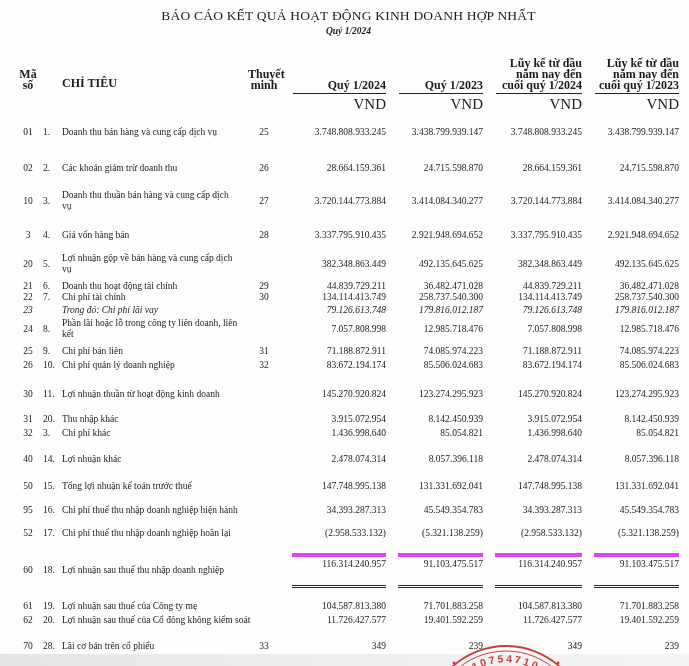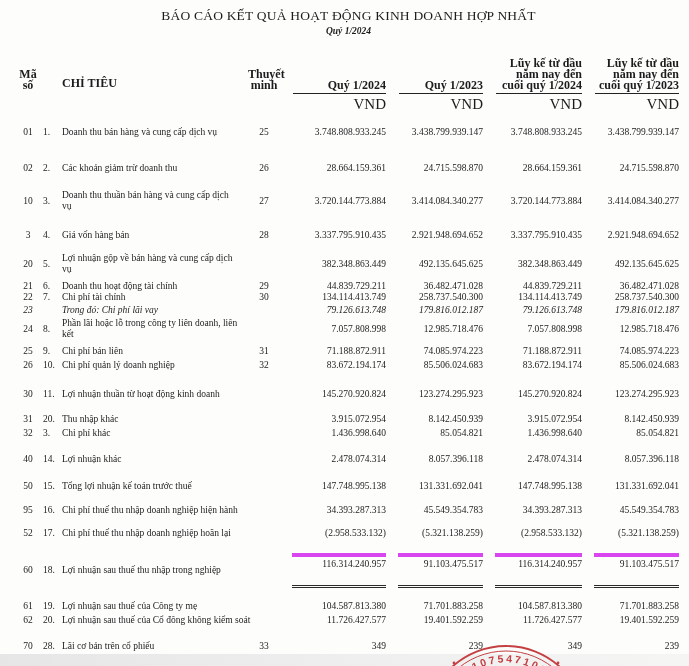--- a/index.html
+++ b/index.html
@@ -294,21 +294,21 @@
     <div class="name">Chi phí thuế thu nhập doanh nghiệp hoãn lại</div>
     <div class="note"></div>
     <div class="val">(2.958.533.132)</div>
     <div class="val">(5.321.138.259)</div>
     <div class="val">(2.958.533.132)</div>
     <div class="val">(5.321.138.259)</div>
   </div>
       <div class="grid row bold rules">
     <div class="code">60</div>
     <div class="num">18.</div>
-    <div class="name">Lợi nhuận sau thuế thu nhập trong nghiệp</div>
+    <div class="name">Lợi nhuận sau thuế thu nhập doanh nghiệp</div>
     <div class="note"></div>
     <div class="val">116.314.240.957</div>
     <div class="val">91.103.475.517</div>
     <div class="val">116.314.240.957</div>
     <div class="val">91.103.475.517</div>
   </div>
       <div class="grid row bold">
     <div class="code">61</div>
     <div class="num">19.</div>
     <div class="name">Lợi nhuận sau thuế của Công ty mẹ</div>

